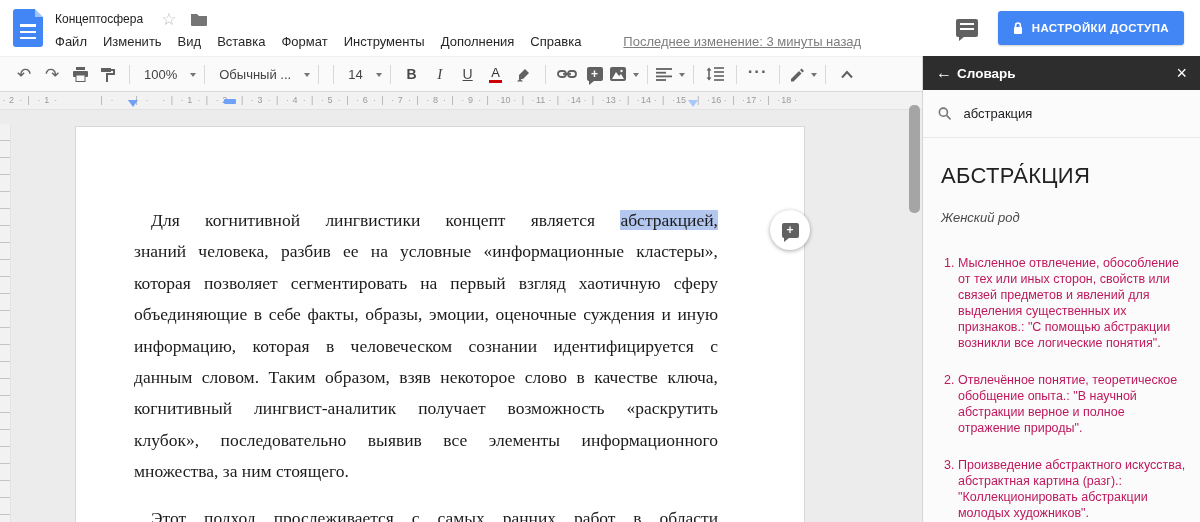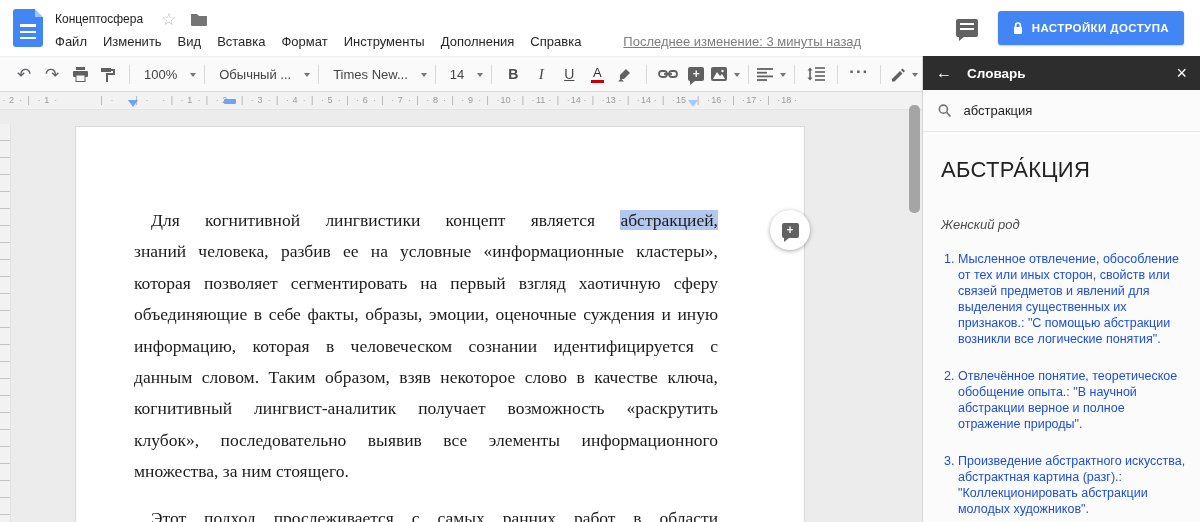--- a/index.html
+++ b/index.html
@@ -50,30 +50,30 @@
   display:flex;align-items:center;justify-content:center}
 .dark-sq .plus{color:#fafafa;font-size:12px;font-weight:bold;line-height:1}
 .dark-sq .tail{position:absolute;left:2px;bottom:-4px;border-left:5px solid #616161;border-bottom:4px solid transparent}
 .more-dots{font-size:17px;font-weight:bold;color:#616161;letter-spacing:1px;line-height:1;padding-bottom:6px}
 
 
 .panel{position:absolute;left:922px;top:56px;width:278px;height:466px;background:#fbfbfb;
   border-left:1px solid #d5d5d5;display:flex;flex-direction:column}
 .panel-head{height:34px;background:#2d2d2d;display:flex;align-items:center;padding:0 13px;flex:none}
 .back{color:#fff;font-size:16px;cursor:pointer;line-height:1}
-.panel-title{color:#fff;font-size:13.5px;font-weight:bold;margin-left:15px;flex:1}
+.panel-title{color:#fff;font-size:13.5px;font-weight:bold;margin-left:5px;flex:1}
 .close{color:#fff;font-size:18px;cursor:pointer;line-height:1}
-.search-row{height:42px;display:flex;align-items:center;gap:12px;padding:0 15px;background:#fbfbfb;
+.search-row{height:48px;display:flex;align-items:center;gap:12px;padding:0 15px;background:#fbfbfb;
   border-bottom:1px solid #e8e8e8;flex:none}
 .search-row input{border:none;outline:none;background:transparent;font-family:"Liberation Sans",sans-serif;
   font-size:13px;color:#202124;width:100%}
 .panel-body{padding:20px 14px 15px 18px;overflow:hidden}
 .headword{font-size:22px;color:#212121;letter-spacing:.3px;margin-top:5px}
-.gender{font-style:italic;font-size:13px;color:#4a4a4a;margin-top:34px}
-.defs{margin-top:19px;padding-left:17px;font-size:12.5px;line-height:16px;color:#1d4ed8}
+.gender{font-style:italic;font-size:13px;color:#4a4a4a;margin-top:21px}
+.defs{margin-top:30px;padding-left:17px;font-size:12.5px;line-height:16px;color:#be185d}
 .defs li{margin-bottom:21px}
 
 
 .workarea{position:absolute;left:0;top:92px;width:922px;height:430px;background:#ececec;overflow:hidden}
 .hruler{position:absolute;left:0;top:0;width:922px;height:18px;background:#f2f2f2;border-bottom:1px solid #e3e3e3}
 .rcells{position:absolute;top:0;height:18px;display:flex}
 .rcell{position:relative;width:35.1px;height:18px;flex:none;color:#a9a9a9;font-size:9px}
 .rcell .rt{position:absolute;left:-1.5px;top:3px}
 .rcell .rd1{position:absolute;left:24%;top:3px}
 .rcell .rd2{position:absolute;left:72%;top:3px}
@@ -173,24 +173,20 @@
     <div class="tbtn">
         <span class="sel">100%</span>
         <span class="caret"></span>
       </div>
     <div class="tsep"></div>
     <div class="tbtn">
         <span class="sel">Обычный ...</span>
         <span class="caret"></span>
       </div>
     <div class="tsep"></div>
-    <div class="tbtn">
-        <span class="sel">Times New...</span>
-        <span class="caret"></span>
-      </div>
     <div class="tsep"></div>
     <div class="tbtn">
         <span class="sel">14</span>
         <span class="caret"></span>
       </div>
     <div class="tsep"></div>
     <div class="tbtn b-bold">B</div>
     <div class="tbtn b-italic">I</div>
     <div class="tbtn b-under">U</div>
     <div class="tbtn">

